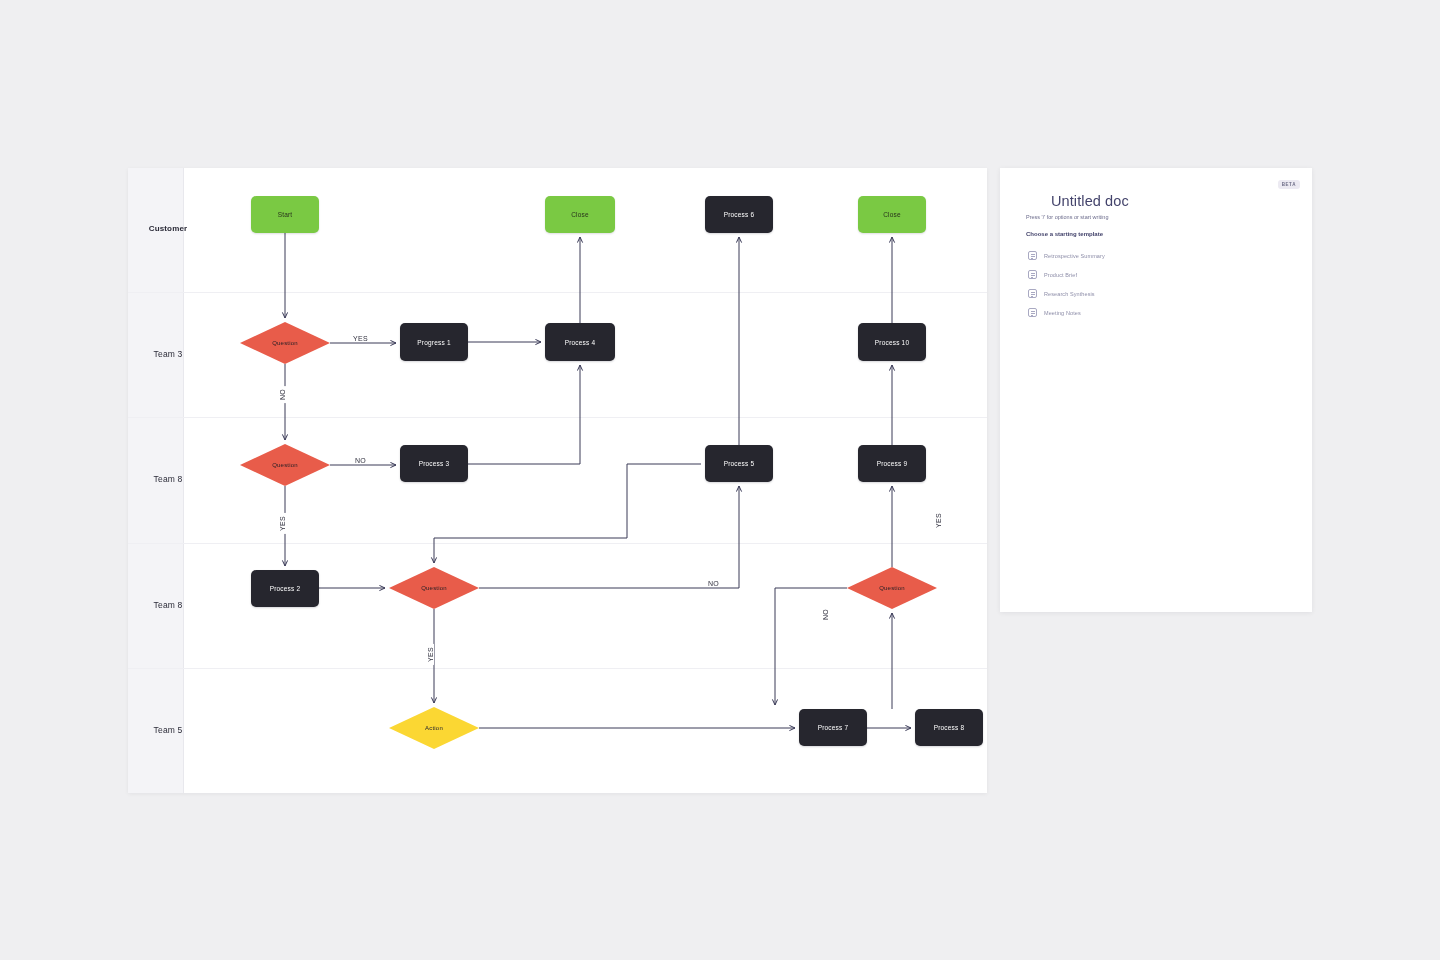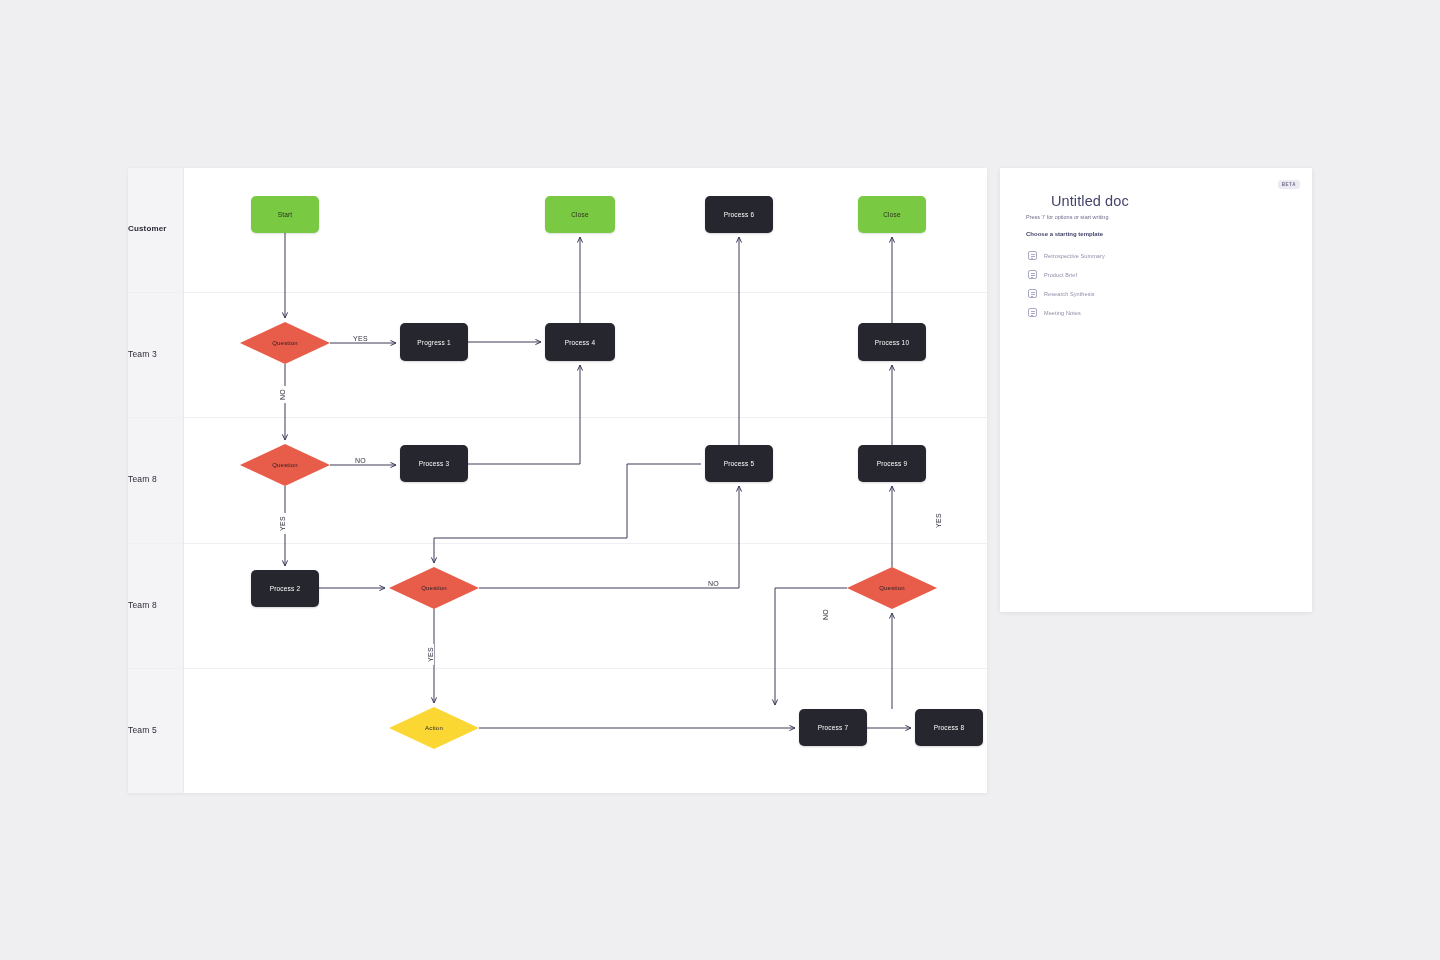--- a/index.html
+++ b/index.html
@@ -19,22 +19,22 @@
     background: #ffffff;
     box-shadow: 0 1px 4px rgba(20,20,40,0.06);
   }
   #lane-labels {
     position: absolute; left: 0; top: 0;
     width: 56px; height: 625px;
     background: #f4f4f7;
     border-right: 1px solid #e8e8ed;
   }
   .lane-label {
-    position: absolute; left: 0; width: 56px;
-    text-align: left;
+    position: absolute; left: 12px; width: 56px;
+    text-align: center;
     font-size: 8.5px;
     color: #2b2b38;
     letter-spacing: .15px;
   }
   .lane-label.bold { font-weight: 700; font-size: 8px; }
   .lane-sep {
     position: absolute; left: 0; width: 859px; height: 1px;
     background: #efeff3;
   }
 

